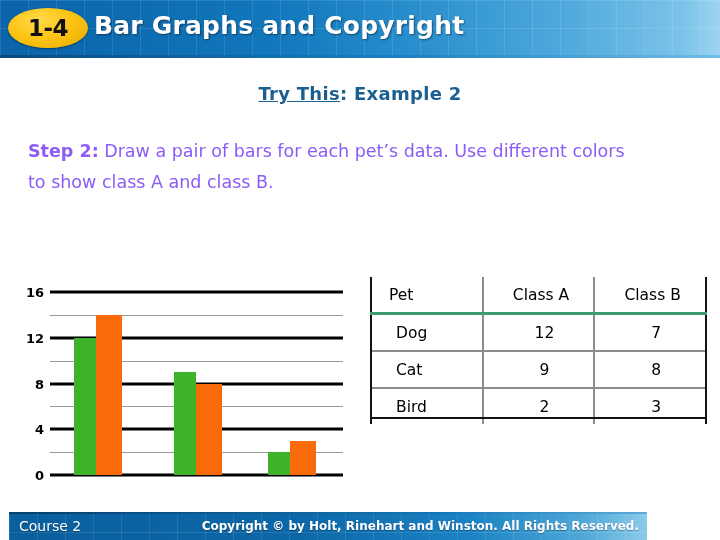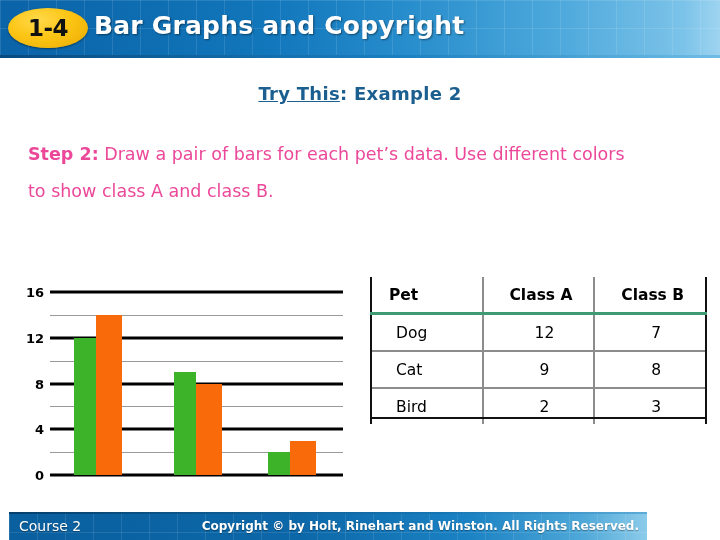--- a/index.html
+++ b/index.html
@@ -85,22 +85,22 @@
     margin-top: 11px;
   }
   #subtitle-underlined { text-decoration: underline; }
 
   
   #step-text {
     position: absolute;
     left: 28px; top: 136px;
     width: 614px;
     font-size: 17.5px;
-    line-height: 37px;
-    color: #ec4899;
+    line-height: 31px;
+    color: #8b5cf6;
   }
   #step-label { font-weight: bold; }
 
   
   #chart {
     position: absolute;
     left: 0px; top: 275px;
     width: 360px; height: 215px;
   }
   .axis-label {
@@ -142,21 +142,21 @@
   }
   #data-table th, #data-table td {
     height: 35px;
     font-size: 15.5px;
     color: #000000;
     padding: 0 12px;
     border-left: 2px solid #8c8c8c;
     border-right: 2px solid #8c8c8c;
   }
   #data-table thead th {
-    font-weight: bold;
+    font-weight: normal;
     border-bottom: 3px solid #3e9a72;
     padding-left: 17px;
   }
   #data-table tbody td {
     font-weight: normal;
     border-top: 2px solid #8c8c8c;
     padding-left: 24px;
   }
   #data-table tbody tr:first-child td { border-top: none; }
   #data-table th.col-pet, #data-table td.col-pet {

